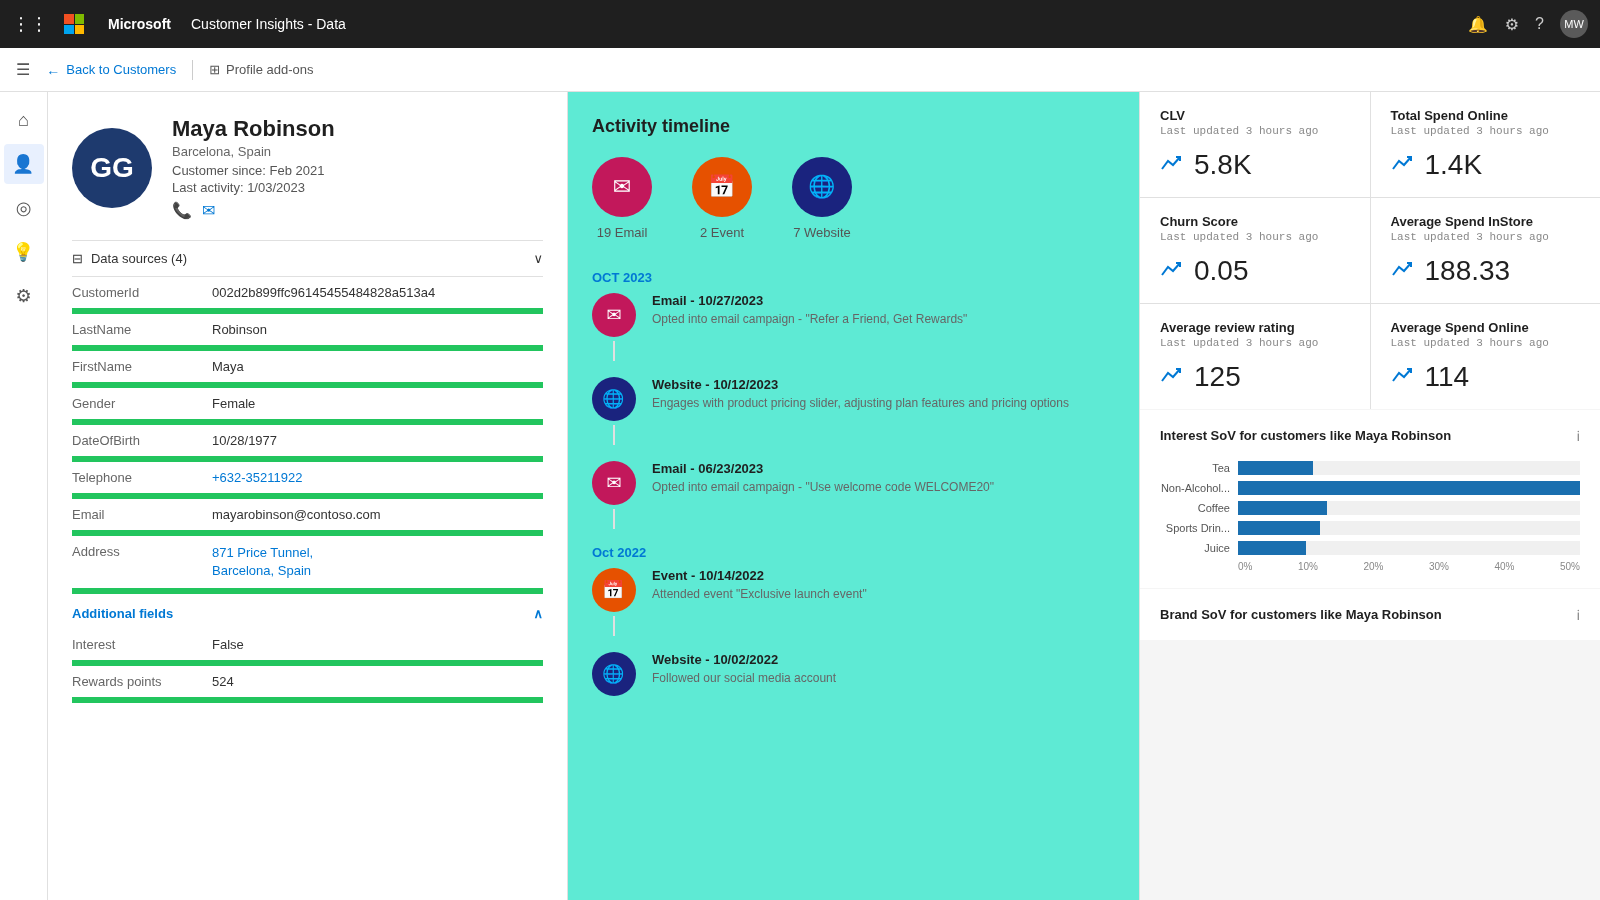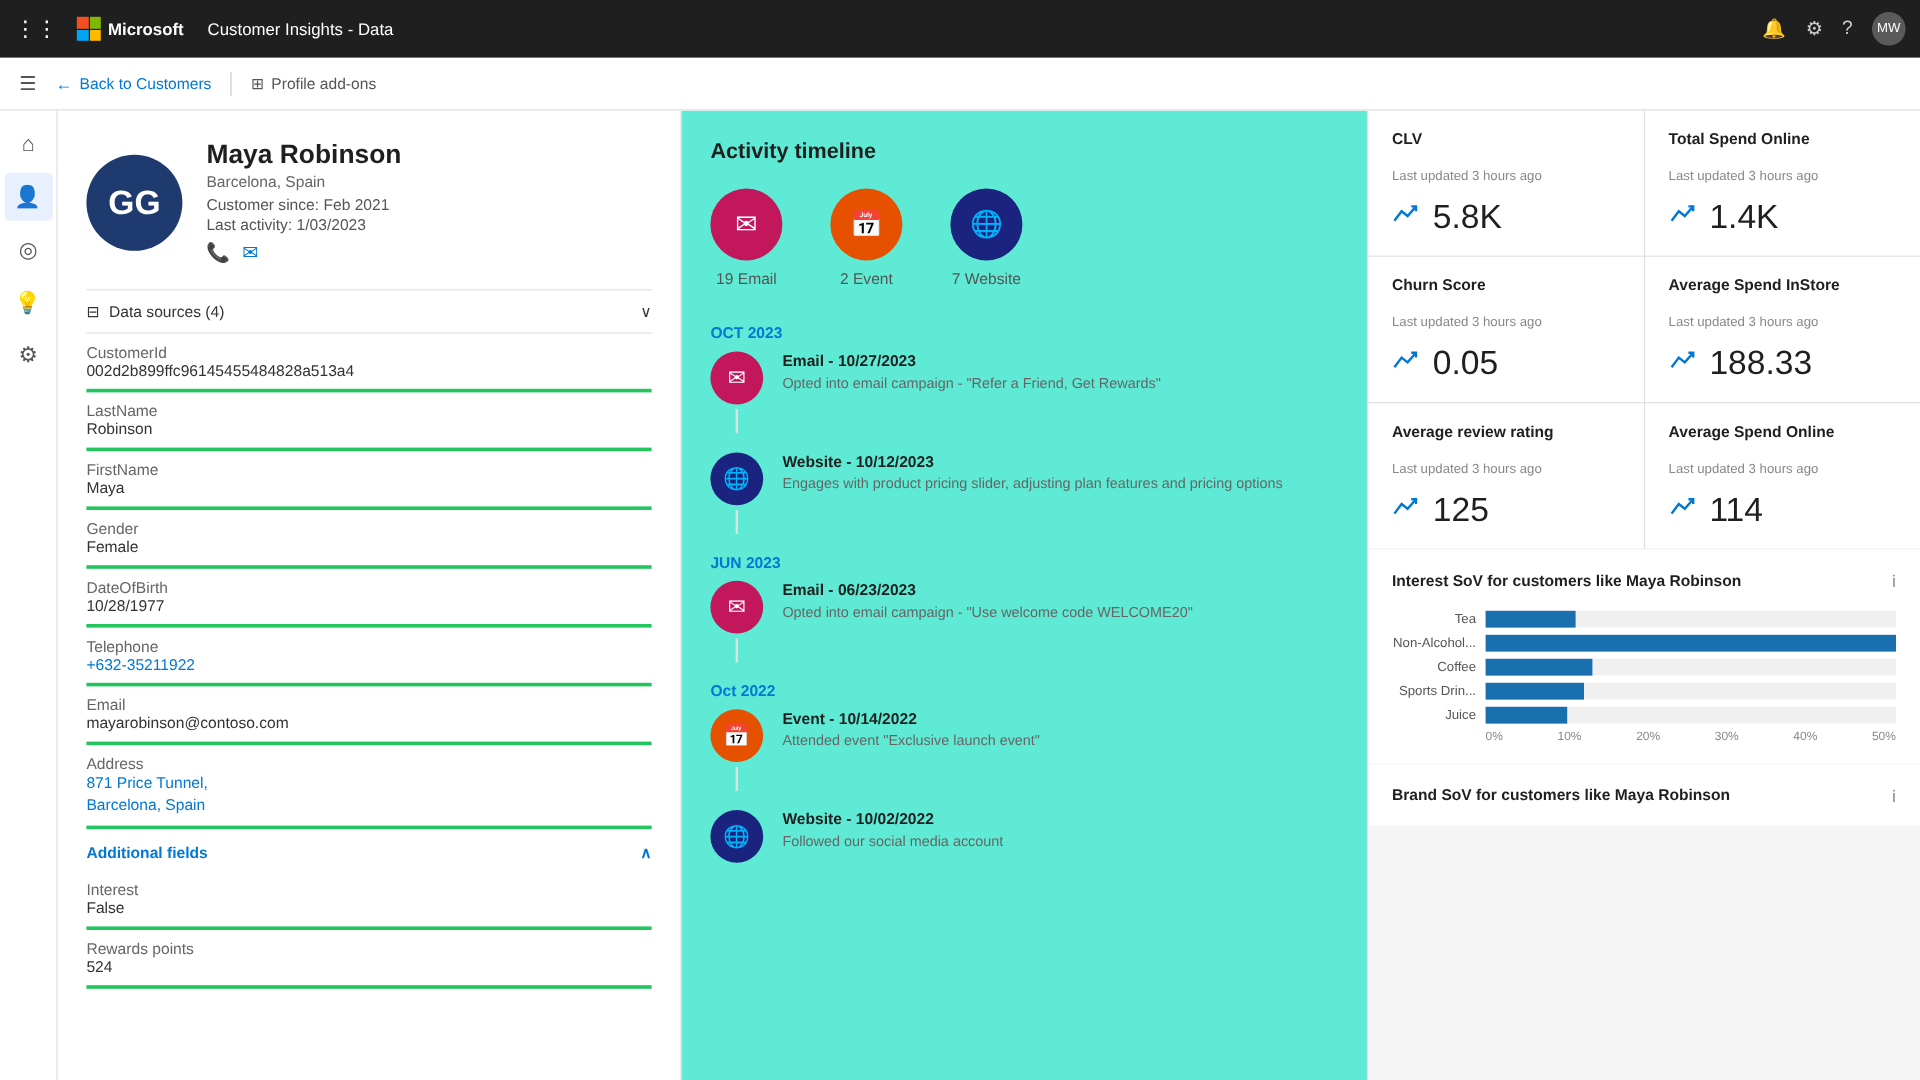--- a/index.html
+++ b/index.html
@@ -116,21 +116,21 @@
     .data-sources-header {
       display: flex; align-items: center; justify-content: space-between;
       padding: 10px 0;
       border-top: 1px solid #e0e0e0;
       border-bottom: 1px solid #e0e0e0;
       cursor: pointer;
       font-size: 13px; color: #333;
     }
     .data-sources-header .left { display: flex; align-items: center; gap: 8px; }
     .field-table { width: 100%; }
-    .field-row { display: flex; align-items: flex-start; padding: 8px 0; border-bottom: 3px solid #22c55e; flex-direction: column; }
+    .field-row { display: flex; align-items: flex-start; padding: 8px 0; border-bottom: 6px solid #22c55e; }
     .field-label { width: 140px; color: #666; flex-shrink: 0; font-size: 13px; }
     .field-value { color: #333; font-size: 13px; }
     .field-value.link { color: #0078d4; cursor: pointer; }
 
     .additional-fields-header {
       display: flex; align-items: center; justify-content: space-between;
       padding: 12px 0 8px;
       color: #0078d4; font-size: 13px; font-weight: 600; cursor: pointer;
     }
 
@@ -176,21 +176,21 @@
       background: #f5f5f5;
       overflow-y: auto;
       flex-shrink: 0;
     }
     .metrics-grid { display: grid; grid-template-columns: 1fr 1fr; gap: 1px; background: #e0e0e0; }
     .metric-card {
       background: #fff;
       padding: 16px 20px;
     }
     .metric-label { font-size: 13px; font-weight: 600; color: #1f1f1f; }
-    .metric-updated { font-size: 11px; color: #888; margin-top: 18px; }
+    .metric-updated { font-size: 11px; color: #888; margin-top: 2px; font-family: Liberation Mono, monospace; }
     .metric-value-row { display: flex; align-items: center; gap: 10px; margin-top: 12px; }
     .trend-icon { color: #0078d4; font-size: 20px; }
     .metric-value { font-size: 28px; font-weight: 400; color: #1f1f1f; }
 
     
     .sov-section {
       background: #fff;
       padding: 16px 20px;
       margin-top: 1px;
     }
@@ -223,21 +223,21 @@
 
 <div class="top-nav">
   <span class="waffle">⋮⋮</span>
   <div class="ms-logo">
     <div class="ms-logo-squares">
       <span></span>
         <span></span>
         <span></span>
         <span></span>
     </div>
-    <span style="font-size:14px;font-weight:600;color:#fff;margin-left:0;">Microsoft</span>
+    <span style="font-size:14px;font-weight:600;color:#fff;margin-left:18px;">Microsoft</span>
   </div>
   <span class="app-title">Customer Insights - Data</span>
   <div class="top-nav-right">
     <span class="icon">🔔</span>
     <span class="icon">⚙</span>
     <span class="icon">?</span>
     <div class="avatar">MW</div>
   </div>
 </div>
 
@@ -375,21 +375,20 @@
         <div style="display:flex;flex-direction:column;align-items:center;">
           <div class="timeline-dot website">🌐</div>
           <div style="width:2px;height:20px;background:#e0e0e0;margin-top:4px;"></div>
         </div>
         <div class="timeline-content">
           <div class="event-title">Website - 10/12/2023</div>
           <div class="event-desc">Engages with product pricing slider, adjusting plan features and pricing options</div>
         </div>
       </div>
 
-      <div class="timeline-month">JUN 2023</div>
 
       <div class="timeline-item">
         <div style="display:flex;flex-direction:column;align-items:center;">
           <div class="timeline-dot email">✉</div>
           <div style="width:2px;height:20px;background:#e0e0e0;margin-top:4px;"></div>
         </div>
         <div class="timeline-content">
           <div class="event-title">Email - 06/23/2023</div>
           <div class="event-desc">Opted into email campaign - "Use welcome code WELCOME20"</div>
         </div>

